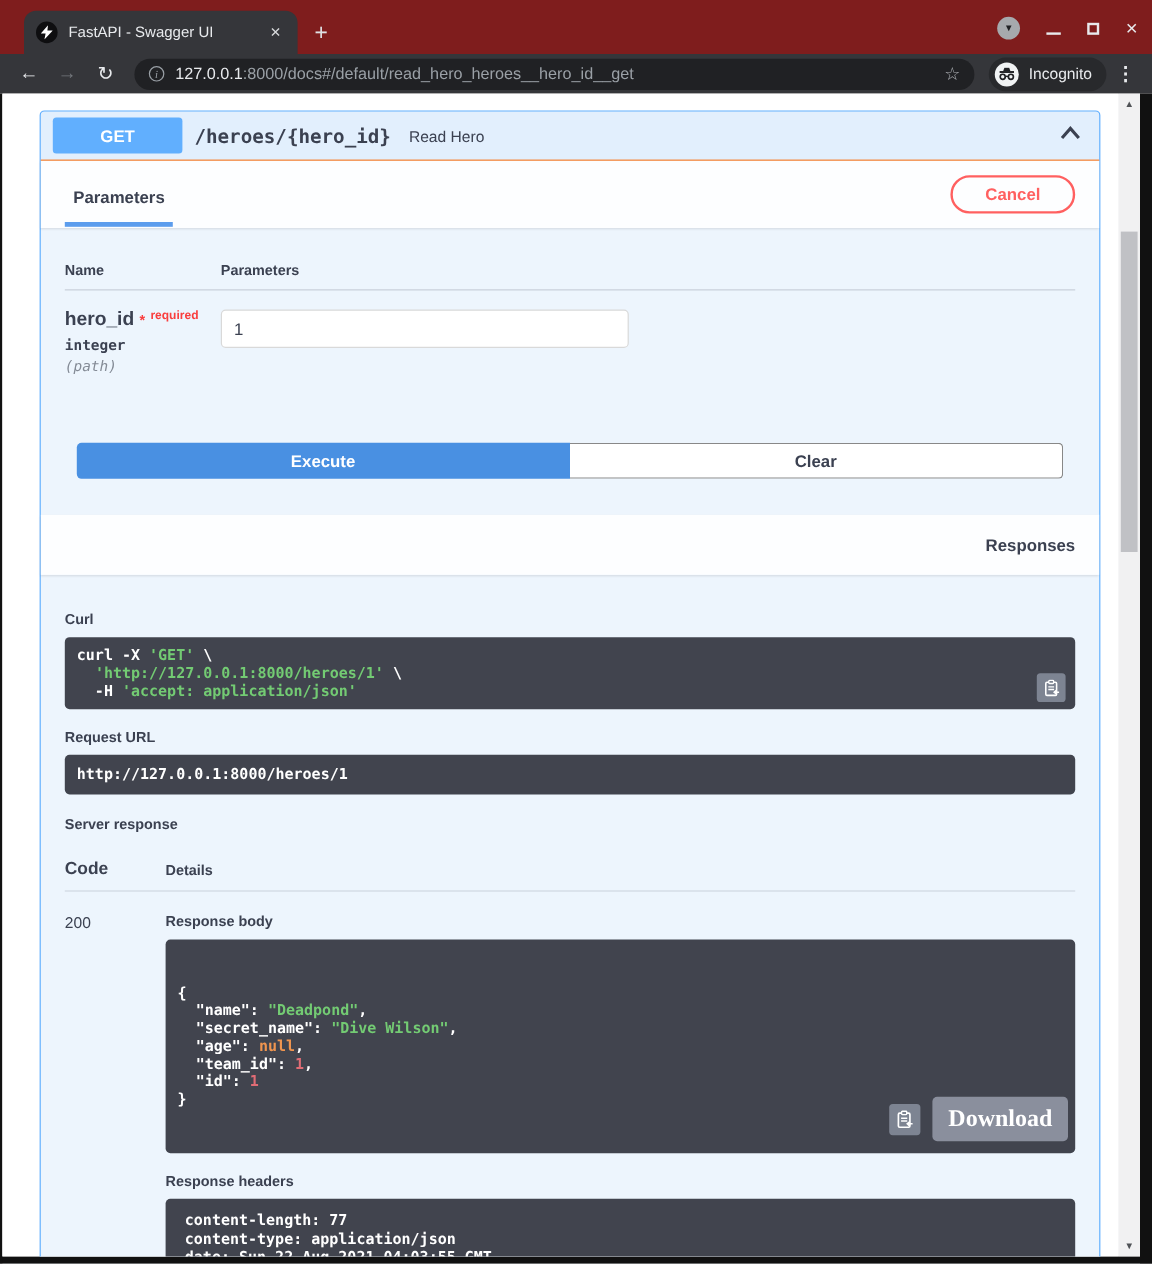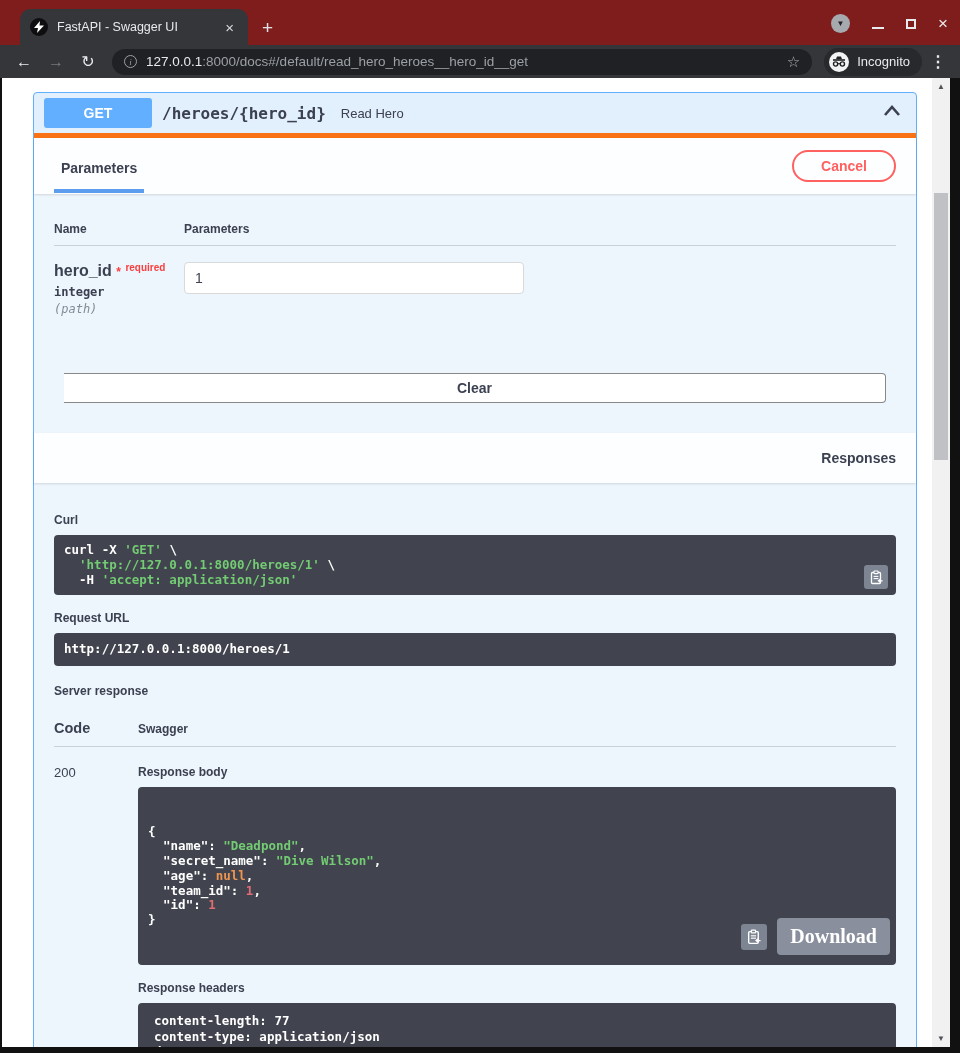--- a/index.html
+++ b/index.html
@@ -41,21 +41,21 @@
   
   .content-row { display:flex; height:975px; border-left:2px solid #111; border-right:10px solid #111; border-bottom:6px solid #111; background:#fff; }
   .page { flex:1; overflow:hidden; position:relative; background:#fff; }
   .scrollbar { width:18px; background:#f1f1f2; position:relative; flex:none; }
   .sb-arrow { position:absolute; left:0; width:100%; text-align:center; color:#505357; font-size:8px; }
   .sb-up { top:4px; } .sb-down { bottom:4px; }
   .sb-thumb { position:absolute; left:2px; top:115px; width:14px; height:267px; background:#c0c1c5; }
 
   
   .opblock { margin:14px 15px 0 31px; border:1px solid #61affe; border-radius:4px; background:#edf5fd; }
-  .opblock-header { display:flex; align-items:center; padding:5px 10px; border-bottom:5px solid #f97316; background:rgba(97,175,254,.08); }
+  .opblock-header { display:flex; align-items:center; padding:5px 10px; border-bottom:1px solid #f97316; background:rgba(97,175,254,.08); }
   .method-btn { background:#61affe; color:#fff; font-weight:700; font-size:14px; width:108px; padding:7px 0;
                 text-align:center; border-radius:3px; flex:none; }
   .op-path { font-family:"DejaVu Sans Mono", monospace; font-weight:700; font-size:16px; color:#3b4151; margin-left:10px; }
   .op-summary { font-size:13px; color:#3b4151; margin-left:15px; }
   .collapse-btn { margin-left:auto; padding:4px; }
 
   .section-hdr { background:rgba(255,255,255,.85); box-shadow:0 1px 2px rgba(0,0,0,.12); display:flex; align-items:center; padding:0 20px; position:relative; }
   .params-hdr { height:56px; }
   .tab-param { font-weight:700; font-size:14px; color:#3b4151; padding:20px 7px 13px; border-bottom:4px solid #5c9ded; }
   .cancel-btn { margin-left:auto; border:2px solid #ff6060; color:#ff6060; background:transparent;
@@ -180,20 +180,21 @@
           <div class="col-name">
             <div class="pname-line"><span>hero_id</span>&nbsp;<span class="req-star">*</span> <span class="req-label">required</span></div>
             <div class="ptype">integer</div>
             <div class="ploc">(path)</div>
           </div>
           <div>
             <input class="param-input" value="1" style="">
           </div>
         </div>
         <div class="exec-row">
+          <button class="exec-btn">Execute</button>
           <button class="clear-btn">Clear</button>
         </div>
       </div>
 
       <div class="section-hdr responses-hdr">
         <span class="responses-hdr-title">Responses</span>
       </div>
 
       <div class="responses-area">
         <div class="blk-label">Curl</div>
@@ -207,21 +208,21 @@
               <path d="M12.6 10.8 L8.6 10.8 M10.2 9.2 L8.4 10.8 L10.2 12.4" stroke="#fff" stroke-width="1.2" fill="none"></path>
             </svg>
         </button>
 
         <div class="blk-label mt16">Request URL</div>
         <div class="code-dark url-block mono">http://127.0.0.1:8000/heroes/1</div>
 
         <div class="blk-label mt18">Server response</div>
         <div class="resp-cols">
           <span class="col-code-big">Code</span>
-          <span class="col-small">Swagger</span>
+          <span class="col-small">Details</span>
         </div>
 
         <div class="resp-row">
           <span class="status-code">200</span>
           <div class="resp-detail">
             <div class="blk-label" style="margin-top:2px;">Response body</div>
             <div class="code-dark body-block">
               <div><span class="tok-plain">{</span></div><div><span class="tok-plain">  "name": </span><span class="tok-str">"Deadpond"</span><span class="tok-plain">,</span></div><div><span class="tok-plain">  "secret_name": </span><span class="tok-str">"Dive Wilson"</span><span class="tok-plain">,</span></div><div><span class="tok-plain">  "age": </span><span class="tok-null">null</span><span class="tok-plain">,</span></div><div><span class="tok-plain">  "team_id": </span><span class="tok-num">1</span><span class="tok-plain">,</span></div><div><span class="tok-plain">  "id": </span><span class="tok-num">1</span></div><div><span class="tok-plain">}</span></div><div class="body-btns">
                 <button class="copy-btn2">
                   <svg width="14" height="16" viewBox="0 0 13 15">

